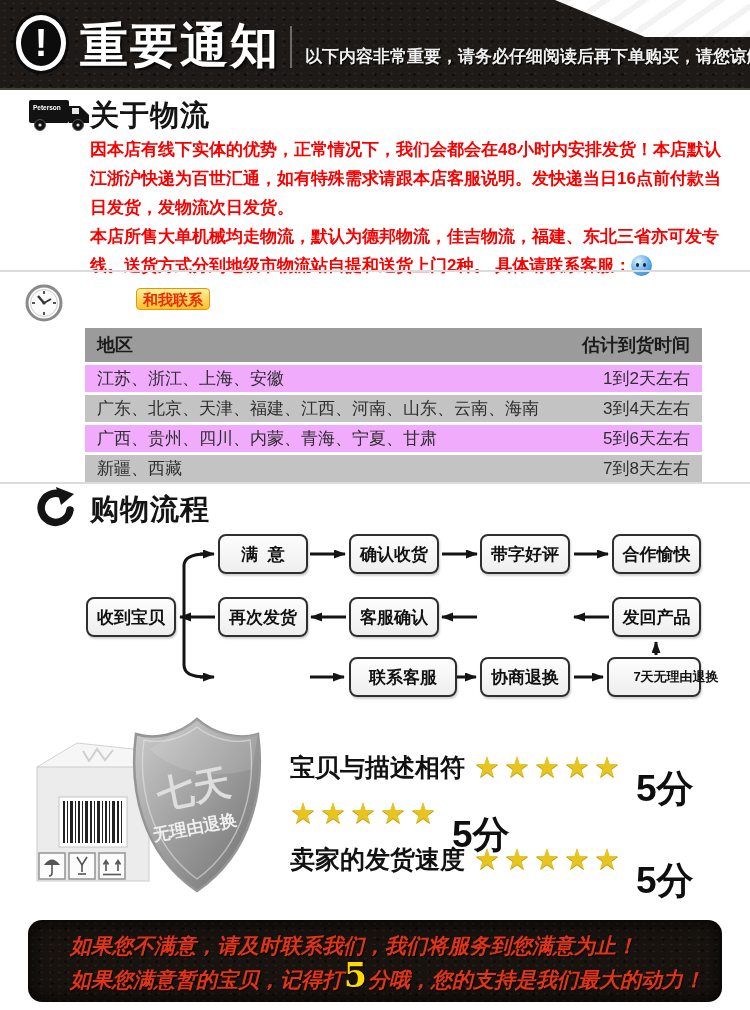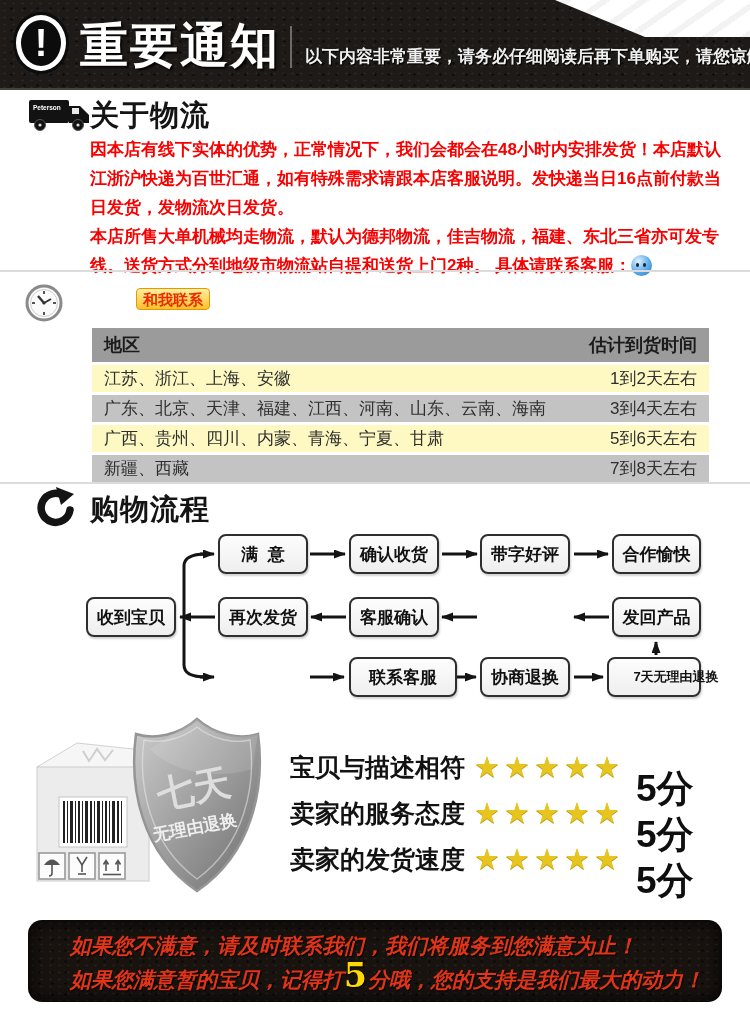--- a/index.html
+++ b/index.html
@@ -42,25 +42,25 @@
     border:1px solid #e09a00; border-radius:4px; color:#e82c00; font-size:15px; font-weight:bold;
     padding:0 6px; height:22px; line-height:21px; cursor:pointer;margin-left:46px; }
   .ww { display:inline-block; vertical-align:-5px; width:21px; height:21px; border-radius:50%;
     background:radial-gradient(circle at 35% 30%, #dff1ff, #5aa9e8 55%, #2a78c0); position:relative; margin-right:1px; }
   .ww::before { content:""; position:absolute; left:5px; top:8px; width:3px; height:4px; border-radius:50%; background:#123; }
   .ww::after  { content:""; position:absolute; left:12px; top:8px; width:3px; height:4px; border-radius:50%; background:#123; }
 
   .divider { position:absolute; left:0; width:750px; height:2px; background:#dcdcdc; }
 
   
-  .dtable { position:absolute; left:85px; top:328px; width:617px; font-size:17px;margin-left:7px; }
+  .dtable { position:absolute; left:85px; top:328px; width:617px; font-size:17px; }
   .drow { display:flex; justify-content:space-between; align-items:center; height:27px; margin-bottom:3px;
     padding:0 12px; color:#2e2e2e; }
   .drow.head { height:34px; background:#9b9b9b; color:#1b1b1b; font-weight:bold; font-size:18px; }
-  .drow.light { background:#fef9c3; }
+  .drow.light { background:#f0abfc; }
   .drow.dark  { background:#c3c3c3; }
 
   
   .flow { position:absolute; left:0; top:534px; width:750px; height:172px; }
   .flow svg { position:absolute; left:0; top:0; }
   .fbox { position:absolute; height:40px; border:2px solid #2e2e2e; border-radius:8px;
     background:linear-gradient(#fdfdfd,#eeeeee); display:flex; align-items:center; justify-content:center;
     font-size:17px; font-weight:bold; color:#111; white-space:pre; box-shadow:1px 2px 2px rgba(0,0,0,.18); }
   .fbox.small { font-size:13px; }
 
@@ -259,21 +259,20 @@
       <text transform="translate(66,124) rotate(-11)" text-anchor="middle" font-size="17" font-weight="bold" fill="#efefef">无理由退换</text>
     </g>
   </svg>
 
   <div class="rate-row" style="top:746px;">
     <span class="rate-label">宝贝与描述相符</span>
     <span class="rate-stars">★★★★★</span>
     <span class="rate-score">5分</span>
   </div>
   <div class="rate-row" style="top:792px;">
-    <span class="rate-label">卖家的服务态度</span>
     <span class="rate-stars">★★★★★</span>
     <span class="rate-score">5分</span>
   </div>
   <div class="rate-row" style="top:838px;">
     <span class="rate-label">卖家的发货速度</span>
     <span class="rate-stars">★★★★★</span>
     <span class="rate-score">5分</span>
   </div>
 
   <div class="footer leather">

